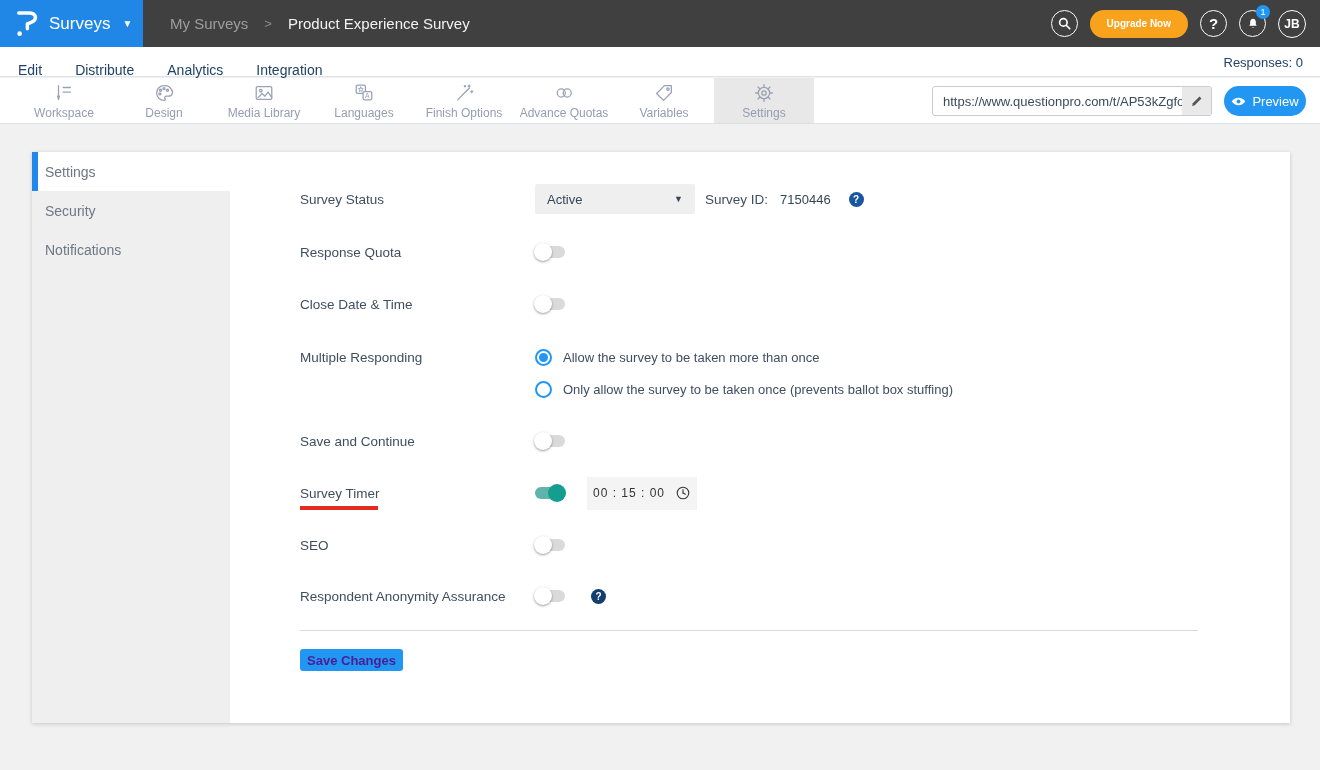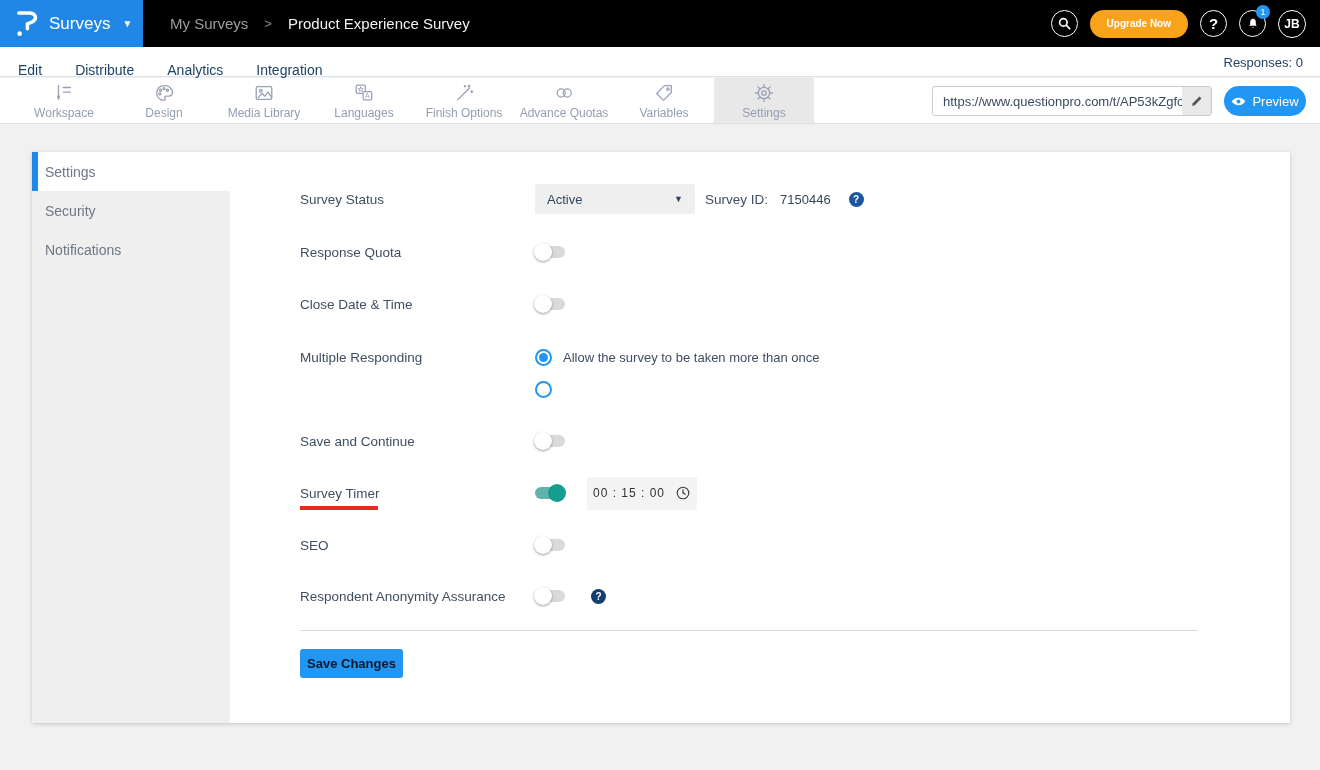--- a/index.html
+++ b/index.html
@@ -1,20 +1,20 @@
 <!DOCTYPE html>
 <html><head>
 <meta charset="utf-8">
 <style>
   * { margin:0; padding:0; box-sizing:border-box; }
   html,body { width:1320px; height:770px; }
   body { position:relative; font-family:"Liberation Sans", sans-serif; background:#f1f1f2; overflow:hidden; }
 
   
-  .topbar { position:absolute; top:0; left:0; width:1320px; height:49px; background:#000000; }
+  .topbar { position:absolute; top:0; left:0; width:1320px; height:49px; background:#404040; }
   .brand { position:absolute; top:0; left:0; width:143px; height:47px; background:#2087e6;
            display:flex; align-items:center; padding-left:15px; gap:10px; cursor:pointer; }
   .brand-label { color:#fff; font-size:17px; font-weight:500; }
   .brand-caret { color:#fff; font-size:10px; margin-left:2px; }
   .breadcrumb { position:absolute; left:170px; top:0; height:47px; display:flex; align-items:center; gap:16px; }
   .crumb-parent { color:#9d9d9d; font-size:15px; cursor:pointer; }
   .crumb-sep { color:#8a8a8a; font-size:13px; }
   .crumb-current { color:#f2f2f2; font-size:15px; }
   .top-right { position:absolute; right:14px; top:0; height:47px; display:flex; align-items:center; gap:12px; }
   .circle-btn { width:27px; height:27px; border:1.6px solid #fff; border-radius:50%;
@@ -88,22 +88,22 @@
   .radio { width:17px; height:17px; border:2px solid #2196f3; border-radius:50%; display:inline-flex;
            align-items:center; justify-content:center; margin-right:11px; cursor:pointer; flex-shrink:0; }
   .radio.sel::after { content:''; width:9px; height:9px; border-radius:50%; background:#2196f3; }
   .radio-label { font-size:13px; color:#3f4e60; }
 
   .time-box { margin-left:22px; width:110px; height:33px; background:#f4f4f5; display:flex; align-items:center;
               justify-content:center; gap:10px; cursor:text; }
   .time-text { font-size:12px; color:#333; letter-spacing:1px; }
   .red-underline { position:absolute; left:268px; top:354px; width:78px; height:4px; background:#e52b1e; }
   .divider { position:absolute; left:268px; top:478px; width:898px; border-top:1px solid #d9d9d9; }
-  .save-btn { position:absolute; left:268px; top:497px; width:103px; height:29px; background:#2196f3;
-              border:none; border-radius:3px; color:#0f172a; font-size:13px; font-weight:bold; cursor:pointer;
+  .save-btn { position:absolute; left:268px; top:497px; width:103px; height:22px; background:#2196f3;
+              border:none; border-radius:3px; color:#4c1d95; font-size:13px; font-weight:bold; cursor:pointer;
               font-family:"Liberation Sans", sans-serif; }
 </style>
 </head>
 <body>
 
 <div class="topbar">
   <div class="brand">
     <span style="display:flex;">
       <svg width="24" height="29" viewBox="0 0 32 38">
         <path d="M5 5 H19.5 C27 5 29.5 11.5 25 15.5 C22.5 17.7 18.5 18.4 16.5 19.5 V26" stroke="#fff" stroke-width="4.6" fill="none" stroke-linecap="round" stroke-linejoin="round"></path>
@@ -307,20 +307,21 @@
         </span>
     </div>
 
     <div class="row" style="top:190px;">
       <span class="flabel">Multiple Responding</span>
       <span class="radio sel"></span>
       <span class="radio-label">Allow the survey to be taken more than once</span>
     </div>
     <div class="row" style="top:222px; left:503px;">
       <span class="radio"></span>
+      <span class="radio-label">Only allow the survey to be taken once (prevents ballot box stuffing)</span>
     </div>
 
     <div class="row" style="top:274px;">
       <span class="flabel">Save and Continue</span>
       <span class="toggle">
           <span class="track"></span>
           <span class="knob"></span>
         </span>
     </div>
 

